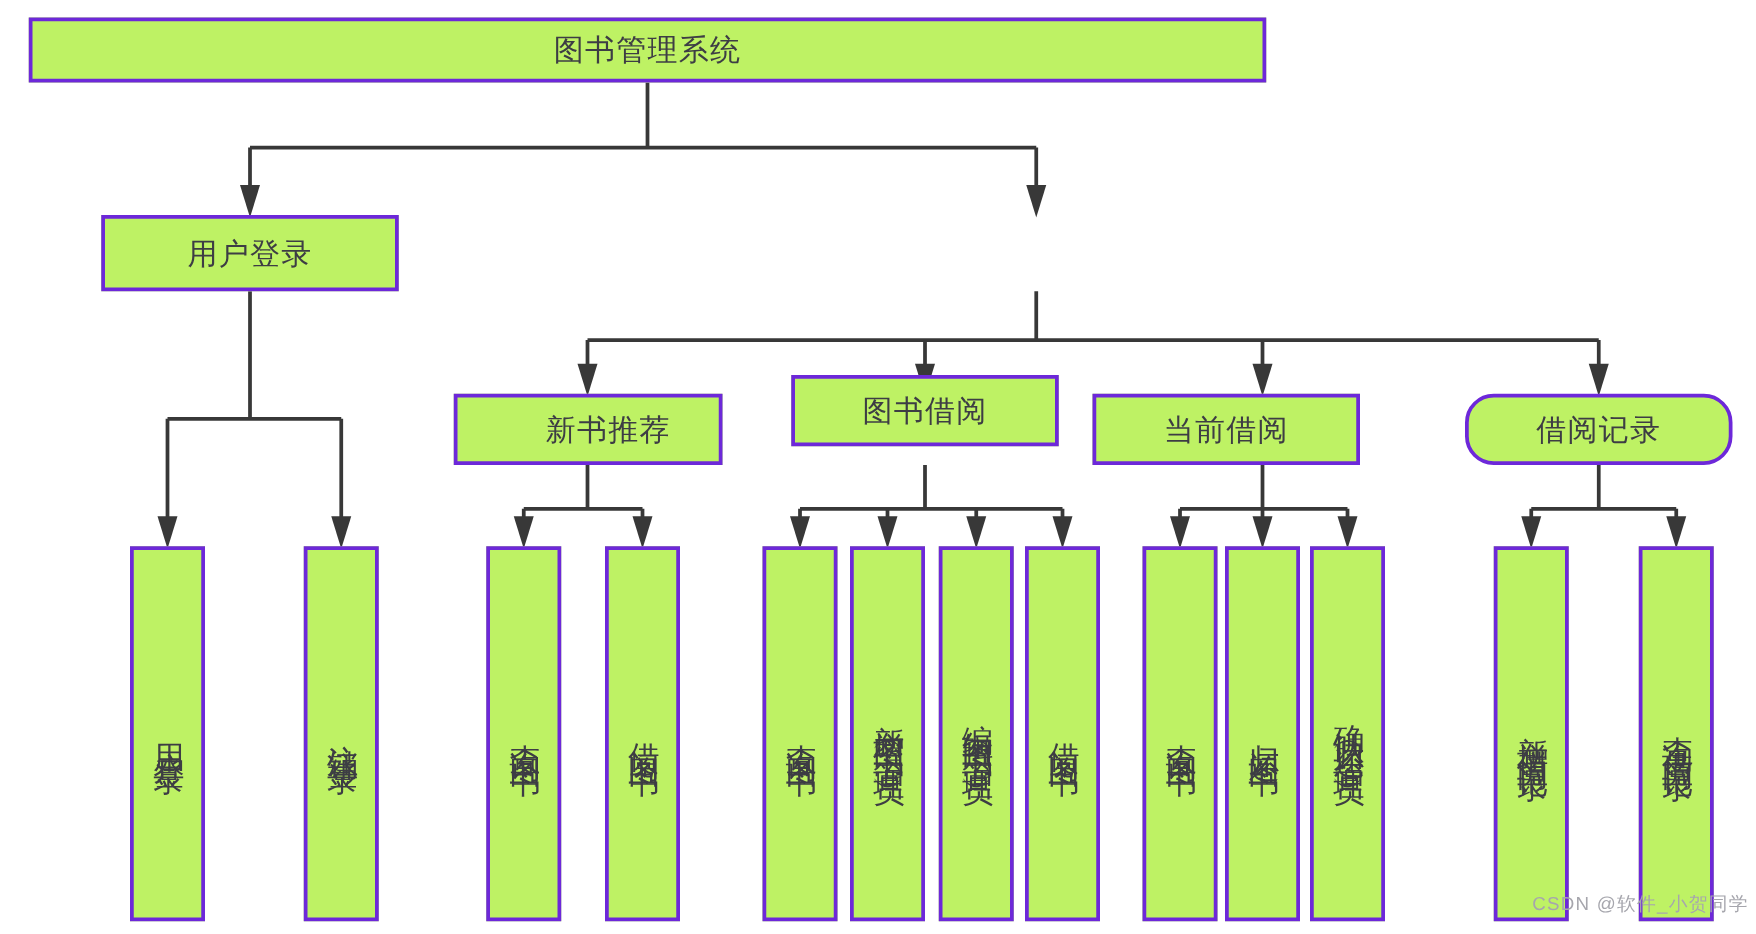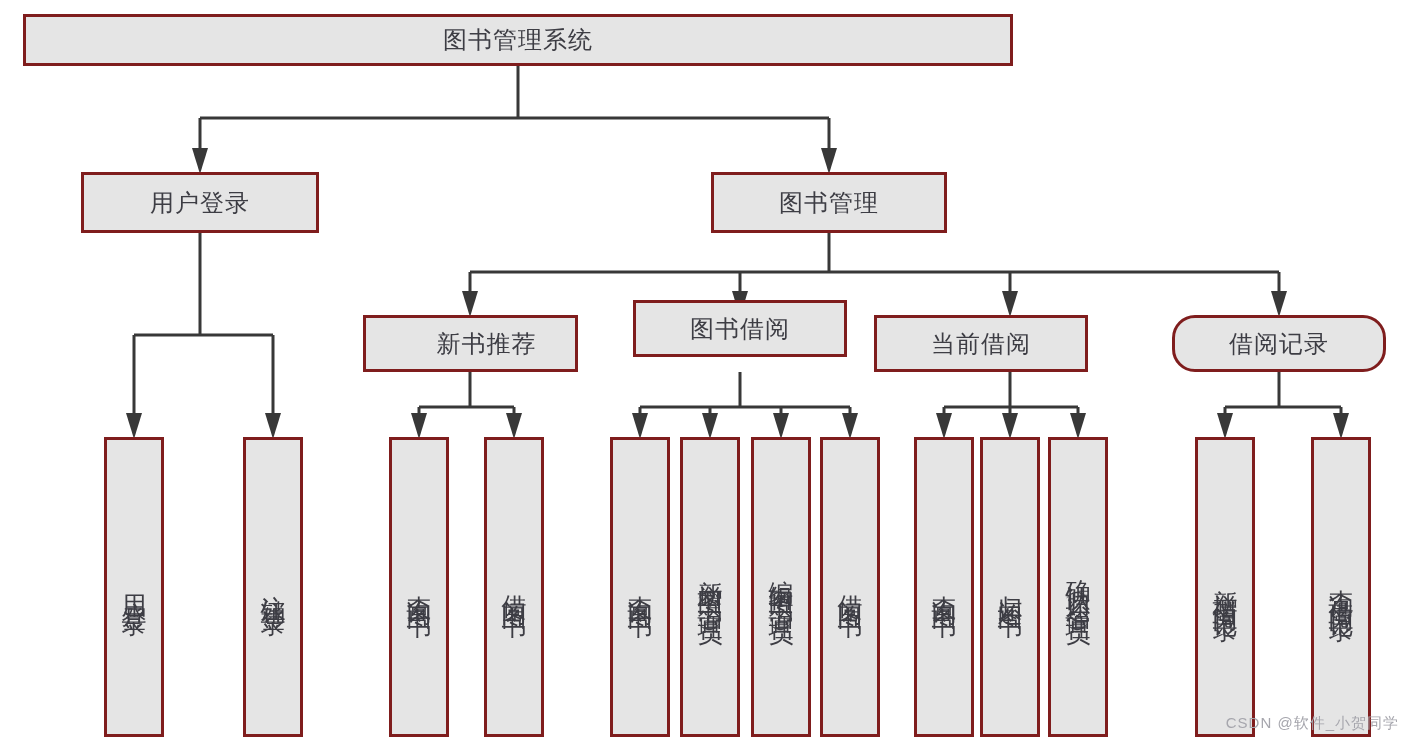--- a/index.html
+++ b/index.html
@@ -17,22 +17,22 @@
   }
   .connectors {
     position: absolute;
     left: 0;
     top: 0;
     pointer-events: none;
   }
   .node {
     position: absolute;
     box-sizing: border-box;
-    border: 3px solid #7f1d1d;
-    background: #e5e5e5;
+    border: 3px solid #6d28d9;
+    background: #bef264;
     display: flex;
     align-items: center;
     justify-content: center;
     color: #3d3d44;
     font-size: 24px;
     letter-spacing: 1px;
     white-space: nowrap;
   }
   .node.leaf {
     writing-mode: vertical-rl;
@@ -92,21 +92,20 @@
       <polygon points="1002,413 1018,413 1010,439"></polygon>
       <polygon points="1070,413 1086,413 1078,439"></polygon>
       <polygon points="1217,413 1233,413 1225,439"></polygon>
       <polygon points="1333,413 1349,413 1341,439"></polygon>
     </g>
   </svg>
 
   <div class="node" style="left:23px; top:14px; width:990px; height:52px;">图书管理系统</div>
 
   <div class="node" style="left:81px; top:172px; width:238px; height:61px;">用户登录</div>
-  <div class="node" style="left:711px; top:172px; width:236px; height:61px;">图书管理</div>
 
   <div class="node" style="left:363px; top:315px; width:215px; height:57px;padding-left:32px;">新书推荐</div>
   <div class="node" style="left:633px; top:300px; width:214px; height:57px;">图书借阅</div>
   <div class="node" style="left:874px; top:315px; width:214px; height:57px;">当前借阅</div>
   <div class="node" style="left:1172px; top:315px; width:214px; height:57px;border-radius:23px;">借阅记录</div>
 
   <div class="node leaf" style="left:104px; top:437px; width:60px; height:300px;">用户登录</div>
   <div class="node leaf" style="left:243px; top:437px; width:60px; height:300px;">注销登录</div>
 
   <div class="node leaf" style="left:389px; top:437px; width:60px; height:300px;">查询图书</div>

